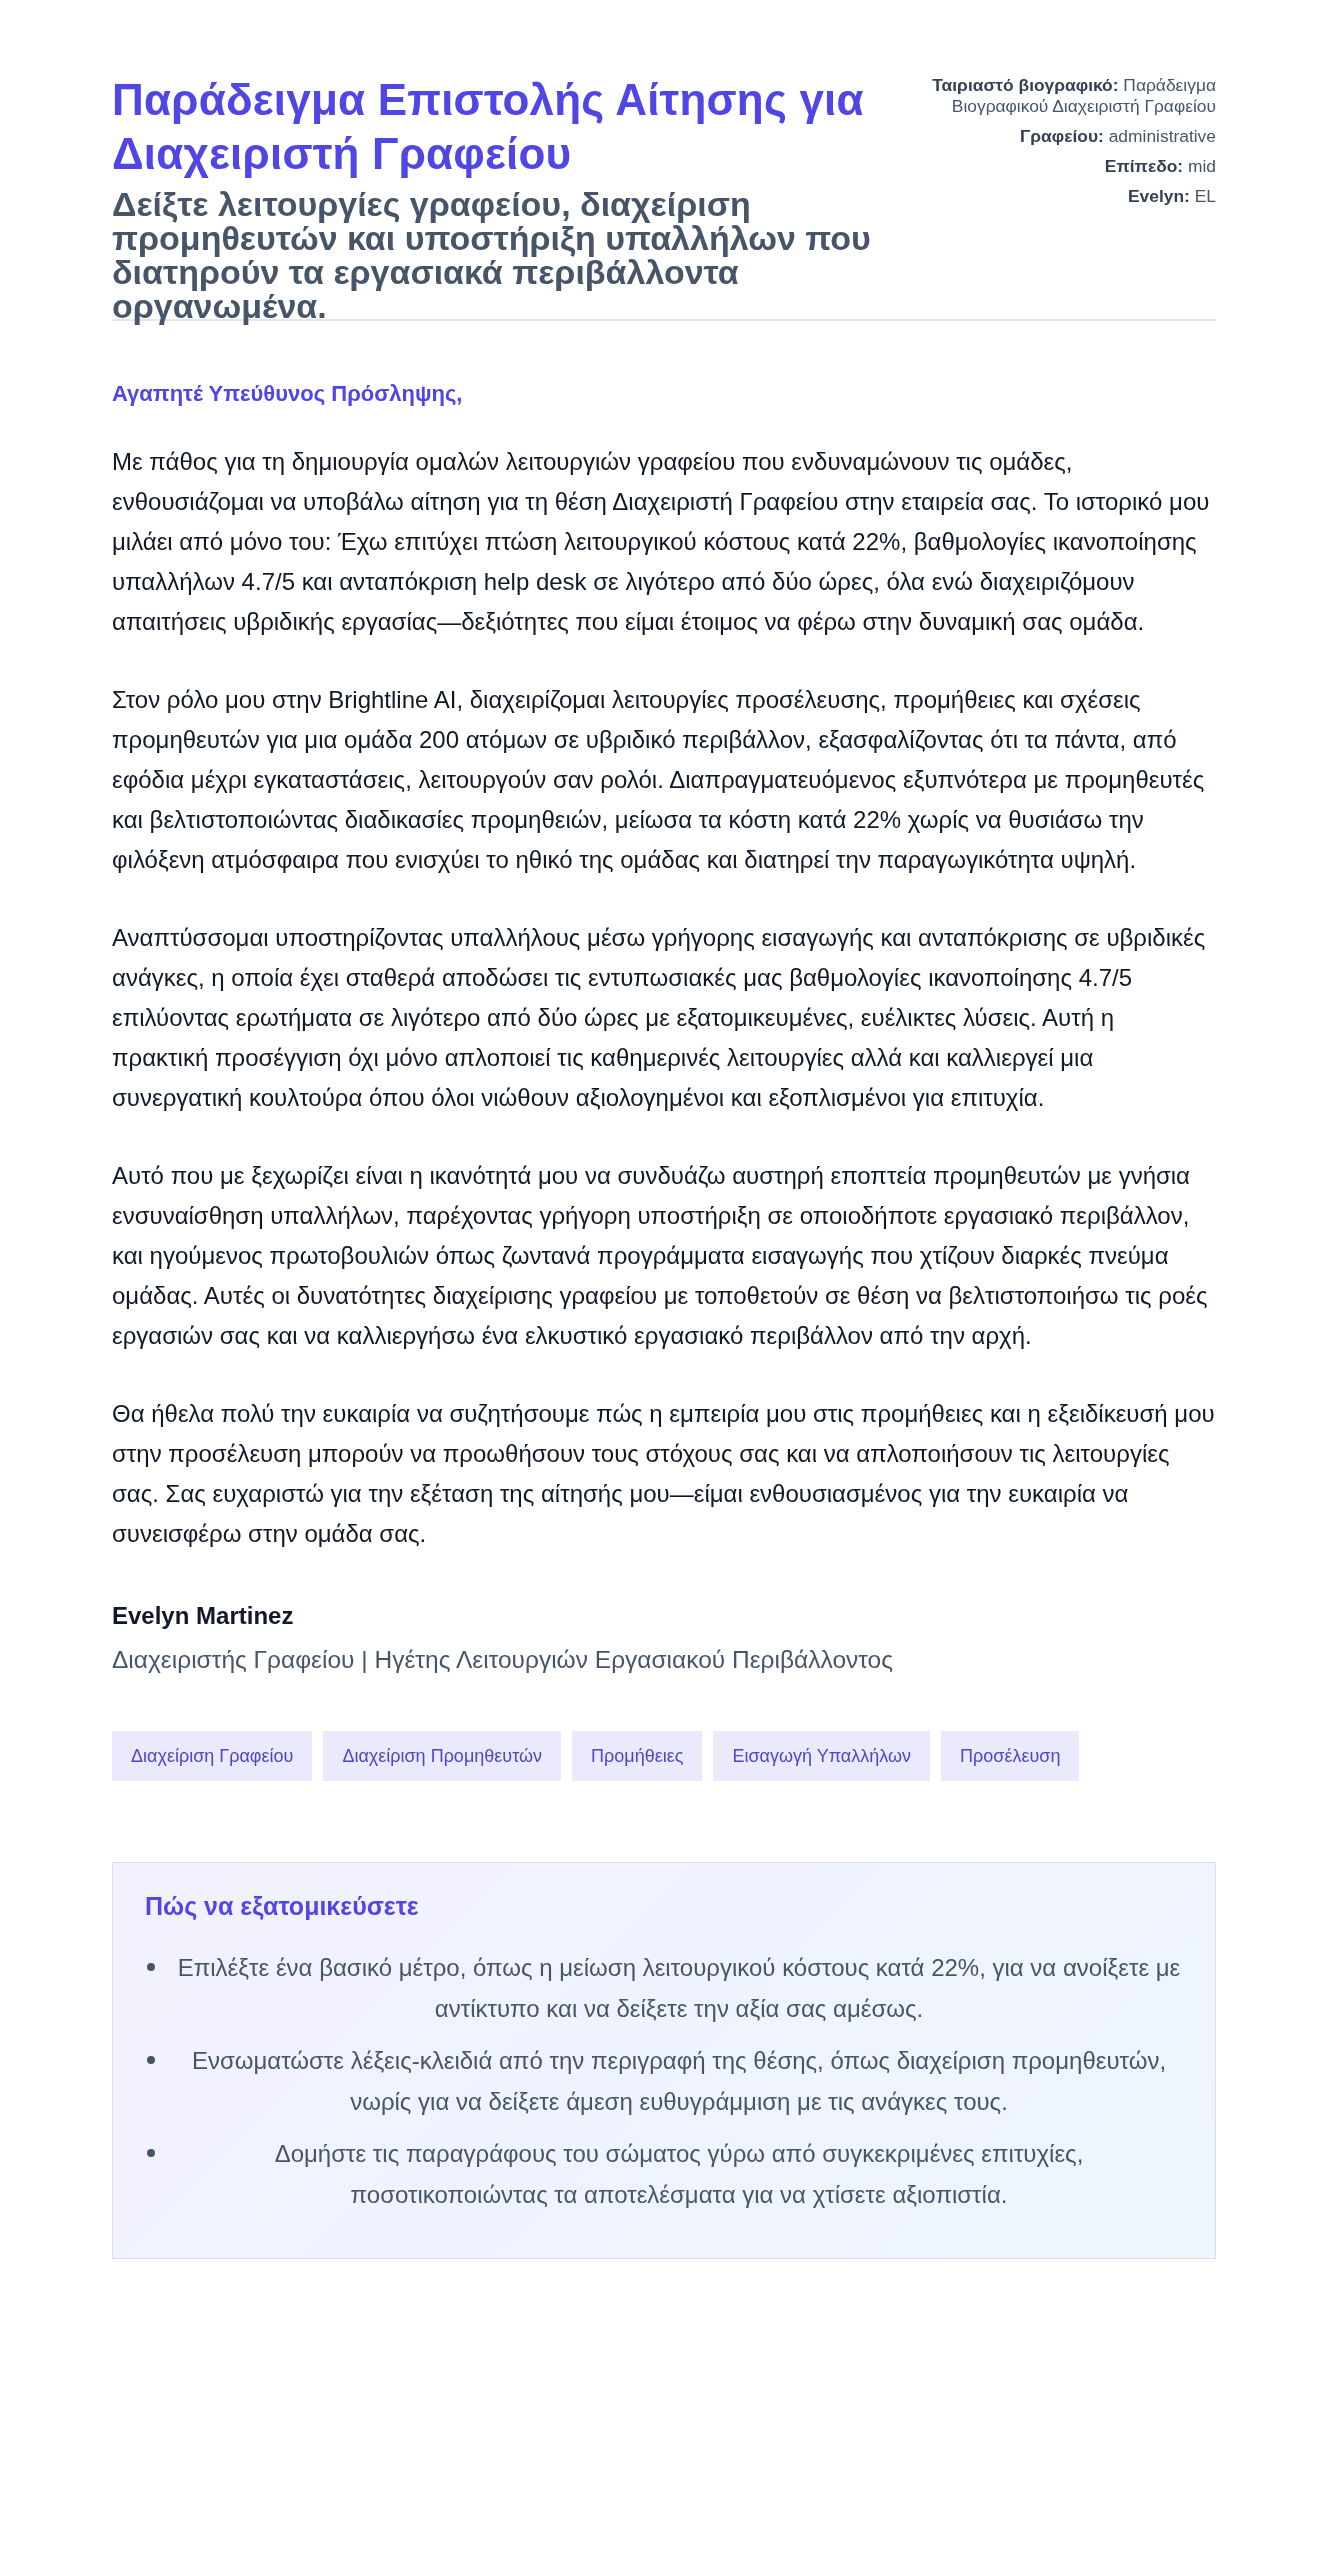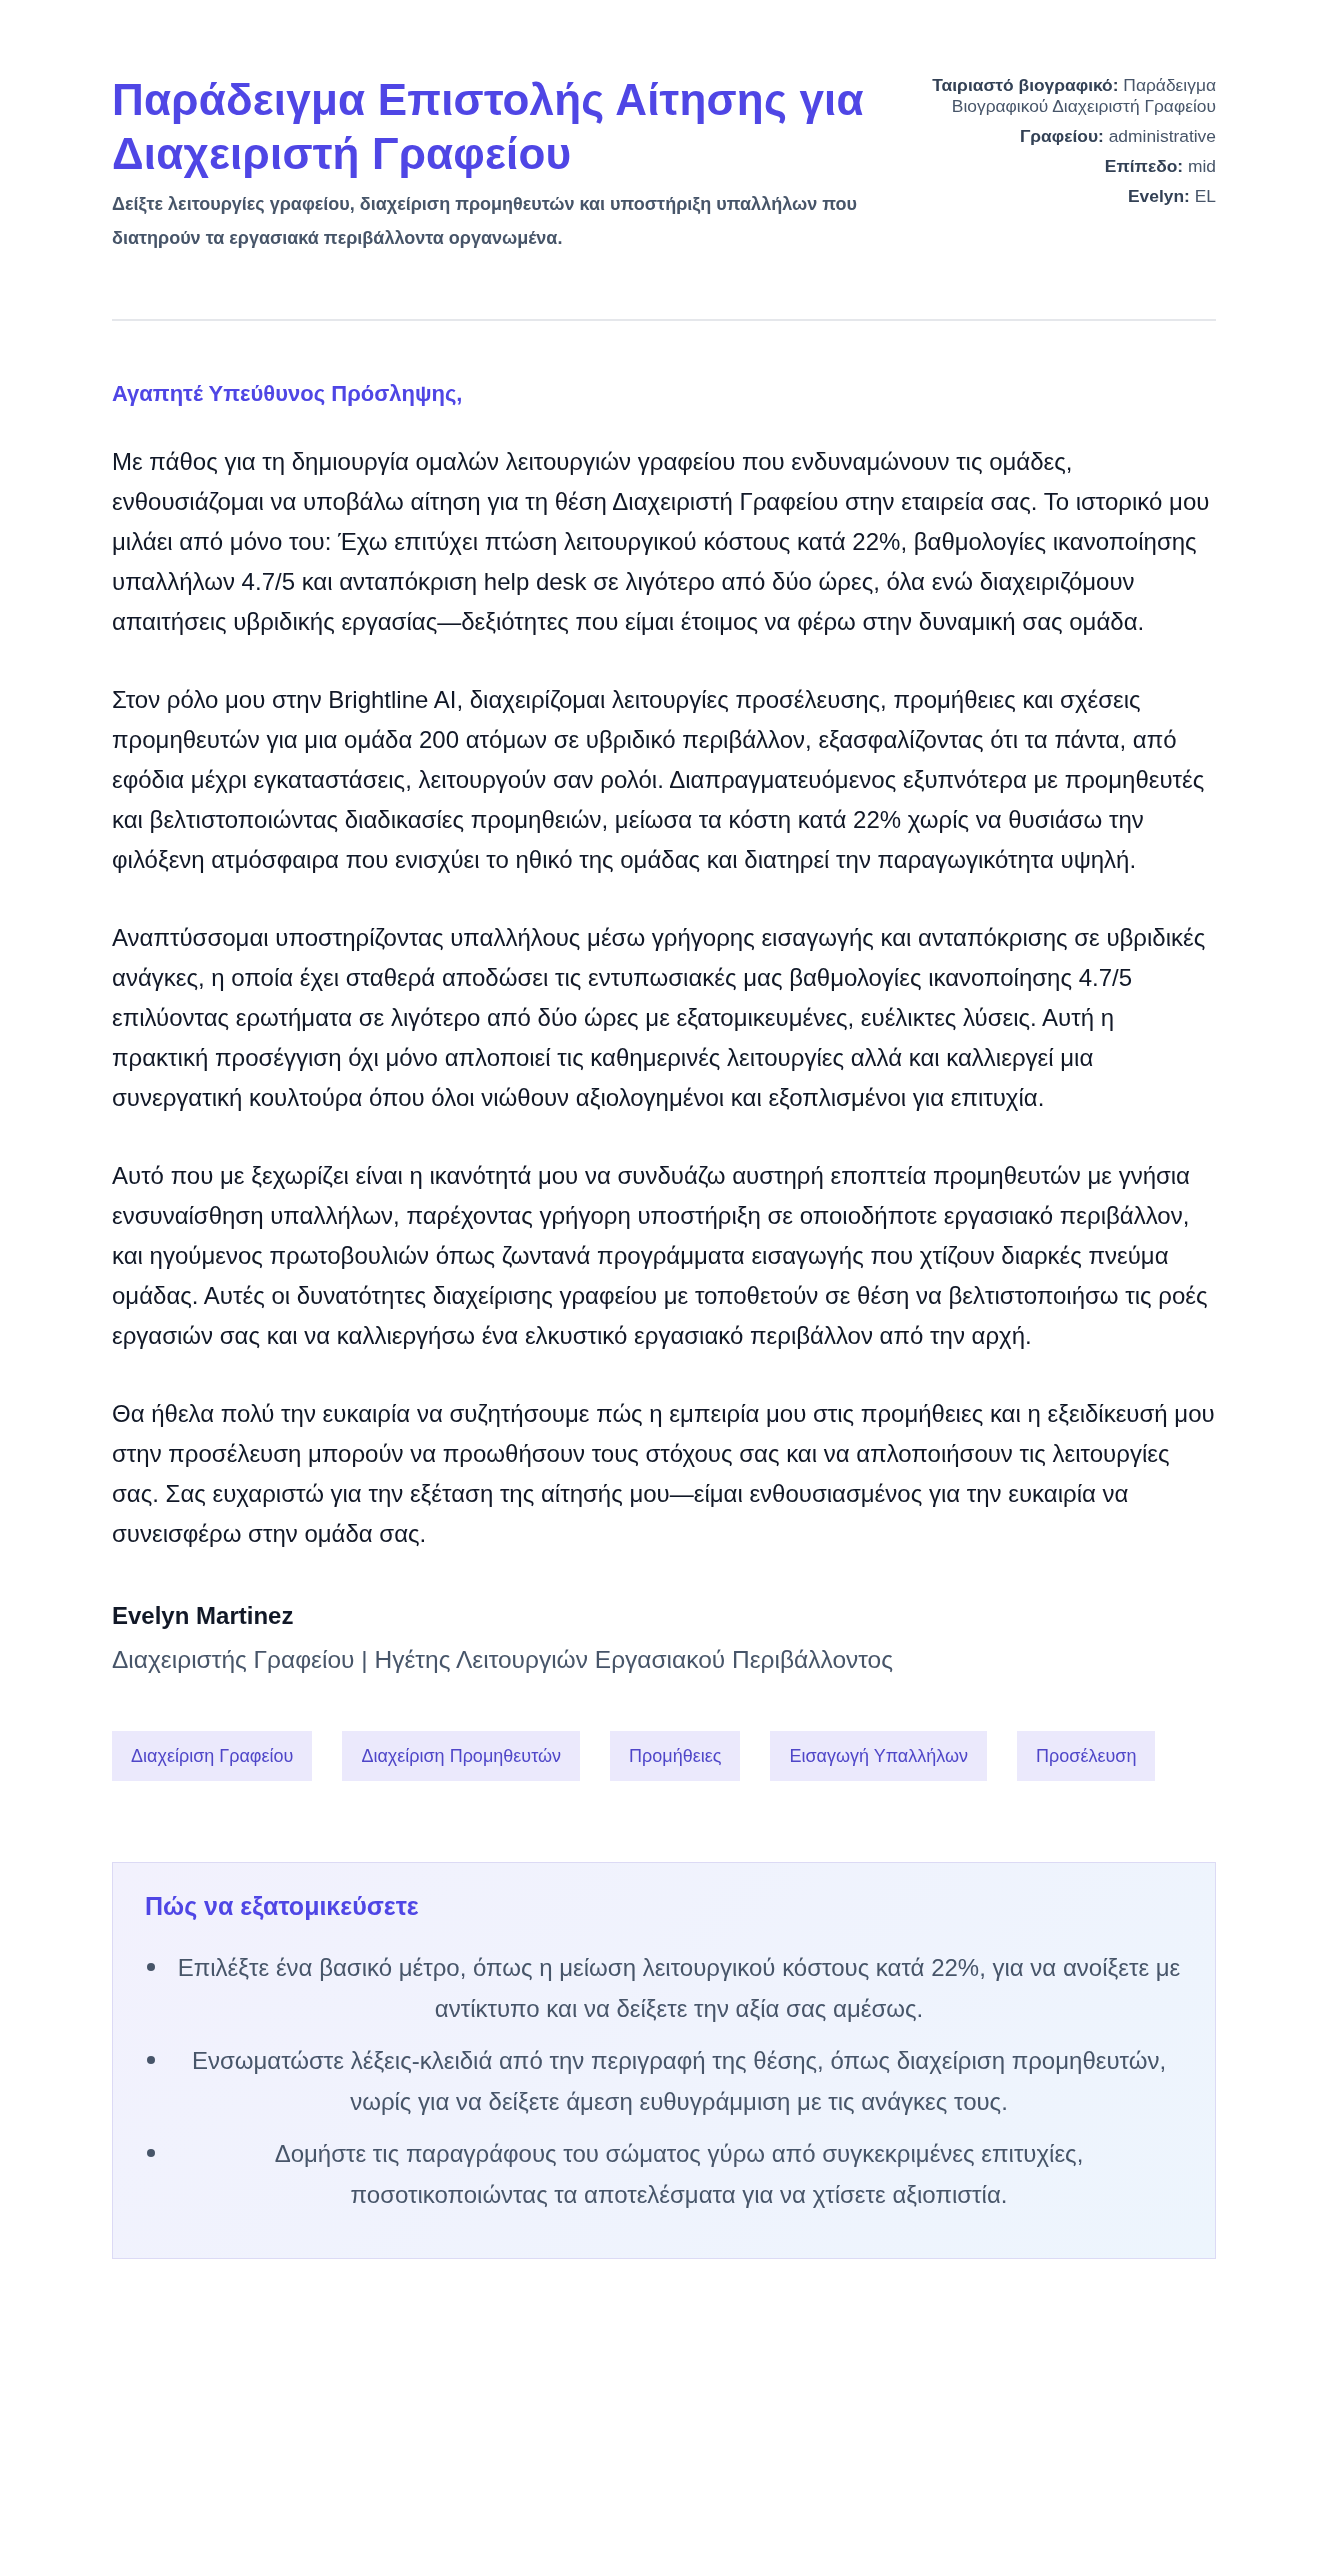--- a/index.html
+++ b/index.html
@@ -28,21 +28,21 @@
     width: 806px;
     font-size: 44px;
     line-height: 54px;
     font-weight: 700;
     color: #4f46e5;
     letter-spacing: 0.2px;
   }
   .subtitle {
     width: 822px;
     margin-top: 6.3px;
-    font-size: 18px;
+    font-size: 34px;
     line-height: 34px;
     font-weight: 700;
     color: #475569;
   }
   .meta {
     position: absolute;
     right: 0;
     top: 75px;
     width: 300px;
     text-align: right;
@@ -77,21 +77,21 @@
   }
   .sig-title {
     margin-top: 12.7px;
     font-size: 24.5px;
     line-height: 32px;
     color: #475569;
   }
   .tags {
     margin-top: 55px;
     display: flex;
-    gap: 30px;
+    gap: 11px;
     flex-wrap: wrap;
     align-items: flex-end;
   }
   .tag {
     background: #ebe9fc;
     color: #4f46c8;
     font-size: 18px;
     line-height: 50px;
     height: 50px;
     padding: 0 19px;

